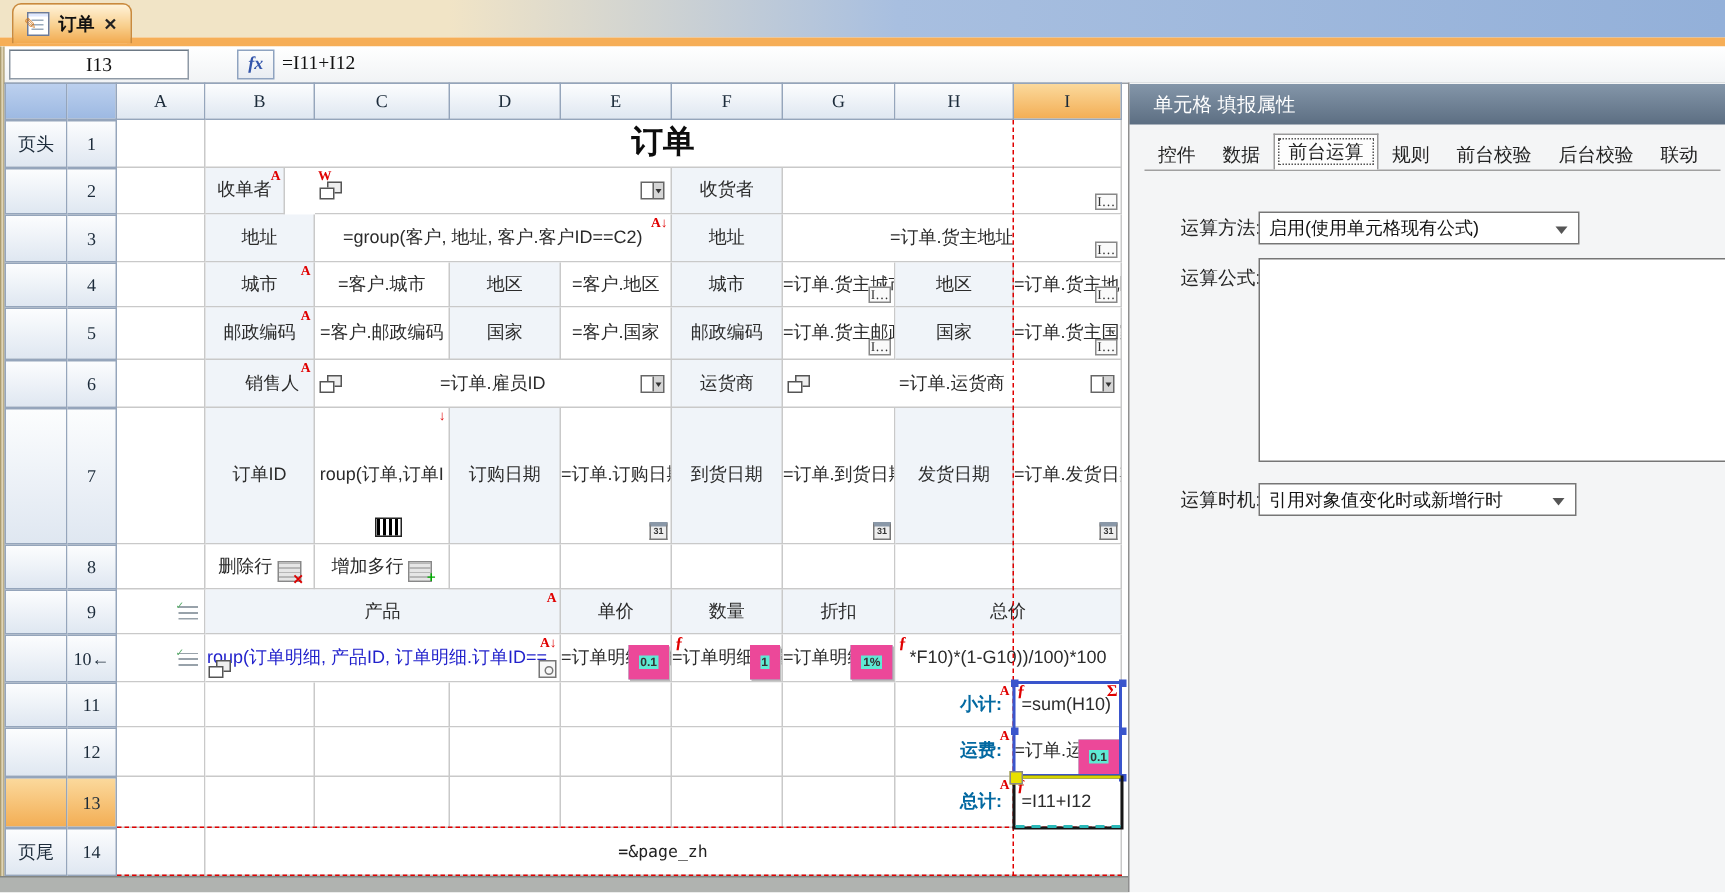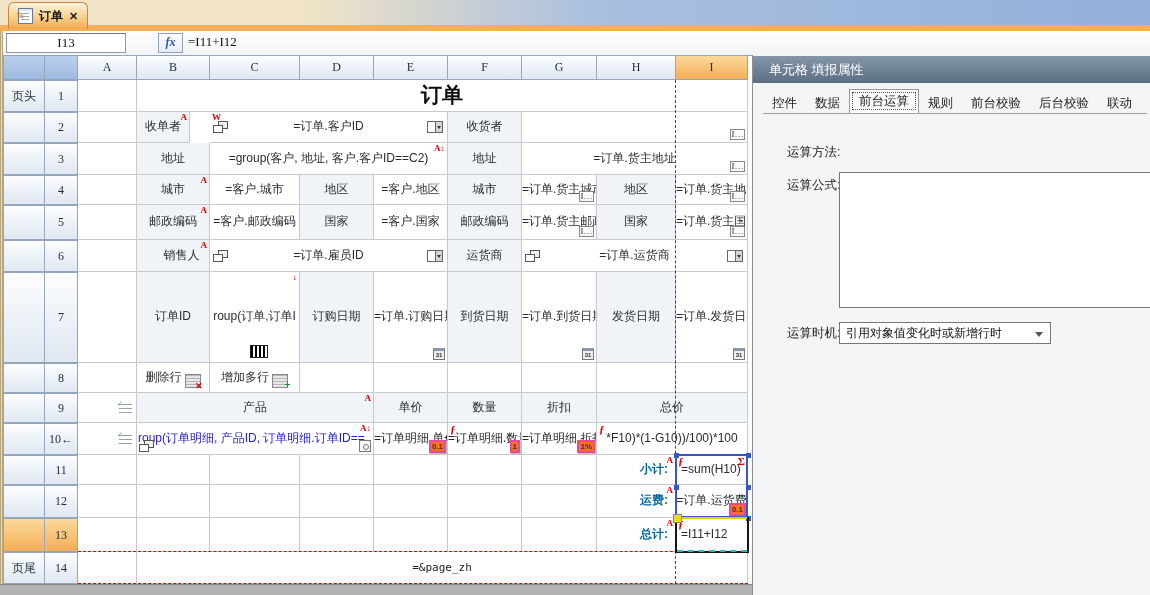--- a/index.html
+++ b/index.html
@@ -48,21 +48,21 @@
   .cell.title>.txt{font-size:21px;font-weight:bold;color:#0c0c0c}
   .cell.blue>.txt{color:#2222cc;text-align:left;padding-left:1px}
   .cell.sum>.txt{text-align:right;font-weight:bold;padding-right:7px;color:#0369a1}
   .cell.result>.txt{text-align:left;padding-left:5px}
   .cell.footer>.txt{font:11px "DejaVu Sans Mono",monospace;color:#222}
   .cell.action{justify-content:center}
   .cell.action>.txt{flex:0 0 auto;overflow:visible}
   
   .mk{position:absolute;z-index:4;color:#e00000;font:bold 9px "Liberation Serif",serif;line-height:1;pointer-events:none}
   .mk.tl{top:1px;left:2px}.mk.tr{top:1px;right:2px}
-  .bdg{position:absolute;right:1px;bottom:1px;z-index:4;background:#f97316;border:2px solid #ec4899;
+  .bdg{position:absolute;right:1px;bottom:1px;z-index:4;background:#5eead4;border:7px solid #ec4899;
     box-shadow:1px 1px 0 #bbb;font:bold 8px "Liberation Sans",sans-serif;color:#333;padding:0 1px;line-height:9px}
   
   .ic{position:absolute;z-index:3;box-sizing:border-box}
   .ic.ml{left:3px;top:50%;margin-top:-6px}.ic.mr{right:4px;top:50%;margin-top:-6px}
   .ic.bl{left:2px;bottom:2px}.ic.br{right:2px;bottom:2px}
   .ic.bc{left:55%;bottom:4px;transform:translateX(-50%)}
   .ic-widget{width:15px;height:12px}
   .ic-widget i{position:absolute;box-sizing:border-box;border:1px solid #555;background:#fff;width:10px;height:8px}
   .ic-widget i.a{right:0;top:0;background:#eee}.ic-widget i.b{left:0;bottom:0}
   .ic-combo{width:16px;height:12px;border:1px solid #666;background:#fff}
@@ -167,21 +167,20 @@
       <div class="hcell first rhead" style="left: 3px; top: 552px; width: 42px; height: 32px;">页尾</div>
       <div class="hcell rhead" style="left: 45px; top: 552px; width: 33px; height: 32px;">14</div>
       <div class="cell title" style="left: 137px; top: 80px; width: 611px; height: 32px;">
         <span class="txt">订单</span>
       </div>
       <div class="cell lbl" style="left: 137px; top: 112px; width: 53px; height: 31px;">
         <span class="txt">收单者</span>
         <span class="mk tr">A</span>
       </div>
       <div class="cell formula" style="left: 210px; top: 112px; width: 238px; height: 31px;">
-        <span class="txt">=订单.客户ID</span>
         <span class="mk tl">W</span>
         <div class="ic ic-widget ml">
           <i class="a"></i>
           <i class="b"></i>
         </div>
         <div class="ic ic-combo mr">
           <i></i>
         </div>
       </div>
       <div class="cell lbl" style="left: 448px; top: 112px; width: 74px; height: 31px;">
@@ -463,20 +462,24 @@
     <div id="ptabs">
         <div class="ptab">控件</div>
         <div class="ptab">数据</div>
         <div class="ptab sel">前台运算</div>
         <div class="ptab">规则</div>
         <div class="ptab">前台校验</div>
         <div class="ptab">后台校验</div>
         <div class="ptab">联动</div>
       </div>
     <div class="plabel" style="left:34px;top:89px">运算方法:</div>
+    <div class="combo" style="left:86px;top:86px;width:214px">
+      <span>启用(使用单元格现有公式)</span>
+      <i class="chev"></i>
+    </div>
     <div class="plabel" style="left:34px;top:122px">运算公式:</div>
     <textarea id="pformula" style=""></textarea>
     <div class="plabel" style="left:34px;top:270px">运算时机:</div>
     <div class="combo" style="left:86px;top:267px;width:212px">
       <span>引用对象值变化时或新增行时</span>
       <i class="chev"></i>
     </div>
   </div>
 </div>
 

